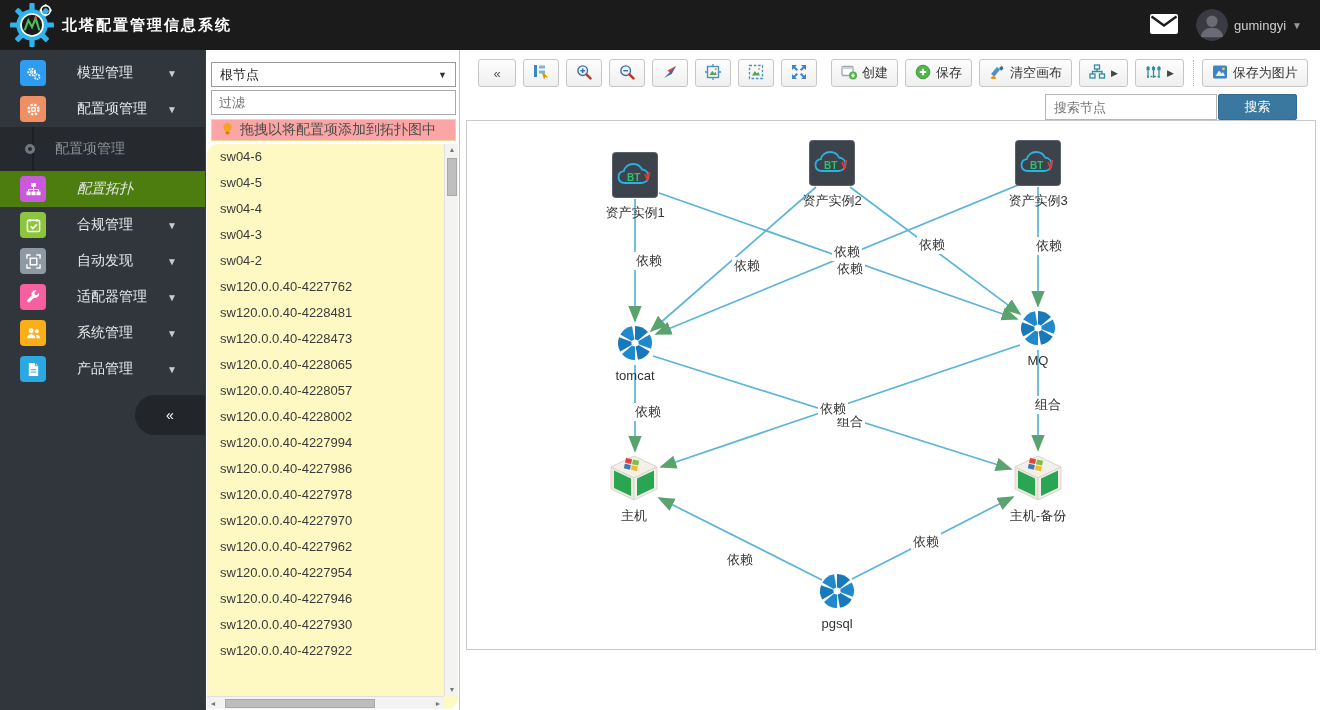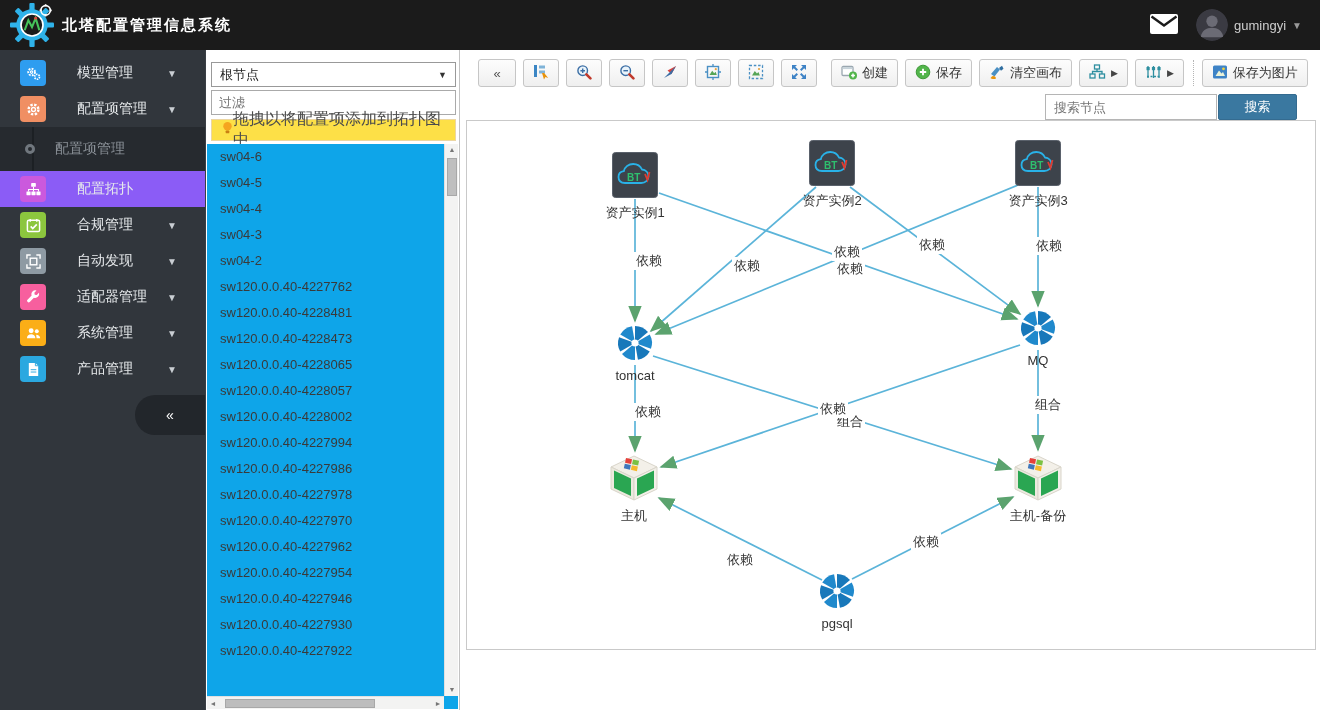--- a/index.html
+++ b/index.html
@@ -19,21 +19,21 @@
   .user-caret { color:#9a9a9a; font-size:10px; }
 
   
   .sidebar { position:absolute; left:0; top:50px; width:205px; bottom:0;
     background:#31363c; z-index:10; }
   .menu-item { position:relative; height:36px; display:flex; align-items:center; cursor:pointer; }
   .menu-icon { width:26px; height:26px; border-radius:4px; margin-left:20px;
     display:flex; align-items:center; justify-content:center; flex:none; }
   .menu-label { color:#e6e9eb; font-size:14px; margin-left:31px; flex:1; }
   .menu-caret { color:#c9ced3; font-size:10px; margin-right:28px; }
-  .menu-item.active { background:#8b5cf6; }
+  .menu-item.active { background:#4d7c0f;font-style:italic; }
   .submenu-item { position:relative; height:44px; display:flex; align-items:center;
     background:#262a2f; cursor:pointer; }
   .submenu-item .guide { position:absolute; left:32px; top:0; bottom:0; width:2px; background:#1c2024; }
   .ring { width:10px; height:10px; border:3px solid #70777e; border-radius:50%;
     margin-left:25px; background:#262a2f; position:relative; z-index:2; flex:none; }
   .submenu-item .menu-label { color:#8a9097; margin-left:20px; }
   .collapse-pill { position:absolute; right:0; top:345px; width:70px; height:40px;
     background:#22262b; border-radius:20px 0 0 20px; color:#fff; border:none;
     font-size:14px; cursor:pointer; text-align:center; }
 
@@ -41,24 +41,24 @@
   .tree-panel { position:absolute; left:205px; top:50px; width:255px; bottom:0;
     background:#fff; border-right:1px solid #c3c3c3; border-left:1px solid #3a3f45; }
   .select-box { position:absolute; left:5px; top:12px; width:245px; height:25px;
     border:1px solid #999; background:#fff; display:flex; align-items:center;
     font-size:13px; color:#222; padding:0 8px; cursor:pointer; }
   .select-box .sel-caret { margin-left:auto; font-size:9px; color:#333; }
   .filter-input { position:absolute; left:5px; top:40px; width:245px; height:25px;
     border:1px solid #aaa; font-size:13px; padding:0 7px; color:#333;
     font-family:"Liberation Sans","DejaVu Sans",sans-serif; }
   .hint-bar { position:absolute; left:5px; top:69px; width:245px; height:22px;
-    background:#fde047; border:1px solid #ecd6a2; display:flex; align-items:center;
-    font-size:16px; color:#4c4c4c; padding-left:10px; }
+    background:#fca5a5; border:1px solid #ecd6a2; display:flex; align-items:center;
+    font-size:14px; color:#4c4c4c; gap:7px; padding-left:10px; }
   .ci-list { position:absolute; left:1px; right:1px; top:94px; bottom:1px;
-    background:#0ea5e9; overflow:hidden; }
+    background:#fef9c3; overflow:hidden;border-radius:11px; }
   .list-row { height:26px; line-height:26px; padding-left:13px; font-size:13px;
     color:#3a3a3a; cursor:pointer; white-space:nowrap; }
   
   .vscroll { position:absolute; right:1px; top:94px; bottom:14px; width:14px;
     background:#f3f3f2; border-left:1px solid #e0e0e0; z-index:3; }
   .vscroll .arr { position:absolute; left:0; width:14px; height:12px; font-size:7px;
     color:#777; text-align:center; line-height:12px; cursor:pointer; }
   .vscroll .thumb { position:absolute; left:2px; top:14px; width:10px; height:38px;
     background:#bfbfbf; border:1px solid #a8a8a8; cursor:pointer; }
   .hscroll { position:absolute; left:1px; right:15px; bottom:1px; height:13px;

